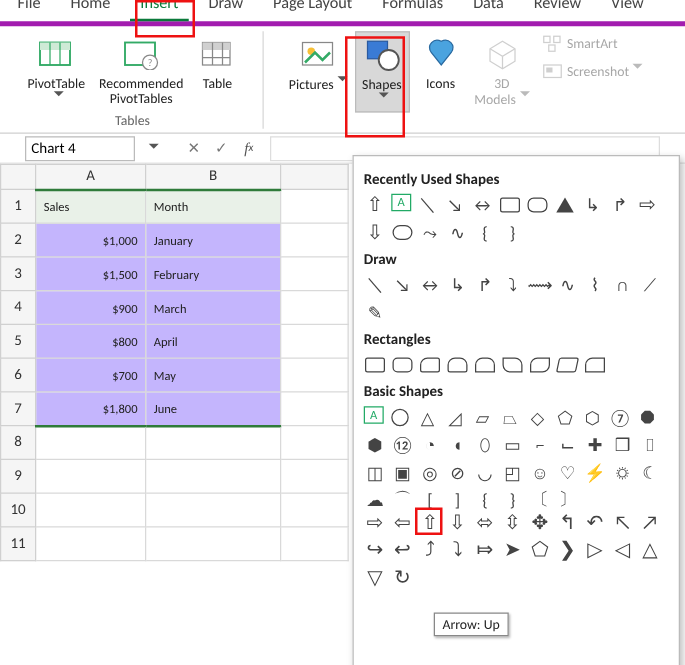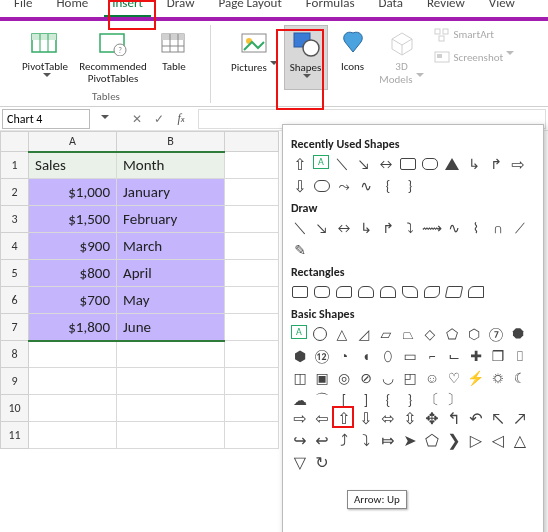--- a/index.html
+++ b/index.html
@@ -20,30 +20,30 @@
   .ribtn .tx { font-size:11px; text-align:center; line-height:12px; margin-top:2px; color:#222;}
   .ribtn.dis .tx, .ribtn.dis .ic { opacity:0.4; }
   .ribtn.sm { width:94px; flex-direction:row; height:20px; gap:4px; justify-content:flex-start;}
   .ribtn.sm .ic { width:16px; height:16px; }
   .ribtn.sm .tx { margin:0; }
   .chev::after { content:""; display:inline-block; border:4px solid transparent; border-top-color:#555; margin-left:3px; vertical-align:2px;}
 
   .red-shapes-outline { position:absolute; top:29px; left:276px; width:48px; height:81px; border:2px solid #e11; pointer-events:none; z-index:5;}
   .shapes-active { background:#d8d8d8; border:1px solid #bbb; width:44px; }
 
-  .row2 { display:flex; align-items:center; height:24px; padding:4px 2px; gap:4px; border-bottom:1px solid #e4e4e4;}
+  .row2 { display:flex; align-items:center; height:24px; padding:4px 20px; gap:4px; border-bottom:1px solid #e4e4e4;}
   .namebox { width:88px; height:20px; border:1px solid #bbb; background:#fff; padding:1px 4px; font-size:12px;}
   .cbtn { width:18px; height:18px; display:flex; align-items:center; justify-content:center; color:#777; font-size:12px;}
   .fx { font-style:italic; font-family:serif; color:#555;}
 
   .sheet { position:relative; }
   .gridwrap { position:absolute; top:0; left:0; }
   .hdcol { background:#f5f5f5; border:1px solid #d0d0d0; text-align:center; color:#333; font-size:12px;}
   .hdrow { background:#f5f5f5; border:1px solid #d0d0d0; text-align:center; color:#333; font-size:12px;}
-  .cell { border:1px solid #d9d9d9; padding:2px 6px; font-size:15px; height:27px; background:#fff;}
+  .cell { border:1px solid #d9d9d9; padding:2px 6px; font-size:10px; height:27px; background:#fff;}
   .selcell { background:#c4b5fd; }
   .seltop { border-top:2px solid #2f7b3a; background:#e9f1e8;}
   table.grid { border-collapse:collapse; }
   .moneycell { text-align:right; }
 
   
   .panel { position:absolute; top:124px; left:282px; width:262px; height:431px; background:#fff; border:1px solid #bbb; box-shadow:2px 2px 6px rgba(0,0,0,.25); z-index:10; padding:6px 8px; overflow:hidden;}
   .panel .sect { font-weight:600; font-size:12px; margin:6px 0 4px; color:#222;}
   .shapeline { display:flex; flex-wrap:wrap; gap:4px; }
   .shp { width:18px; height:18px; display:flex; align-items:center; justify-content:center; color:#444; font-size:14px; cursor:pointer;}

